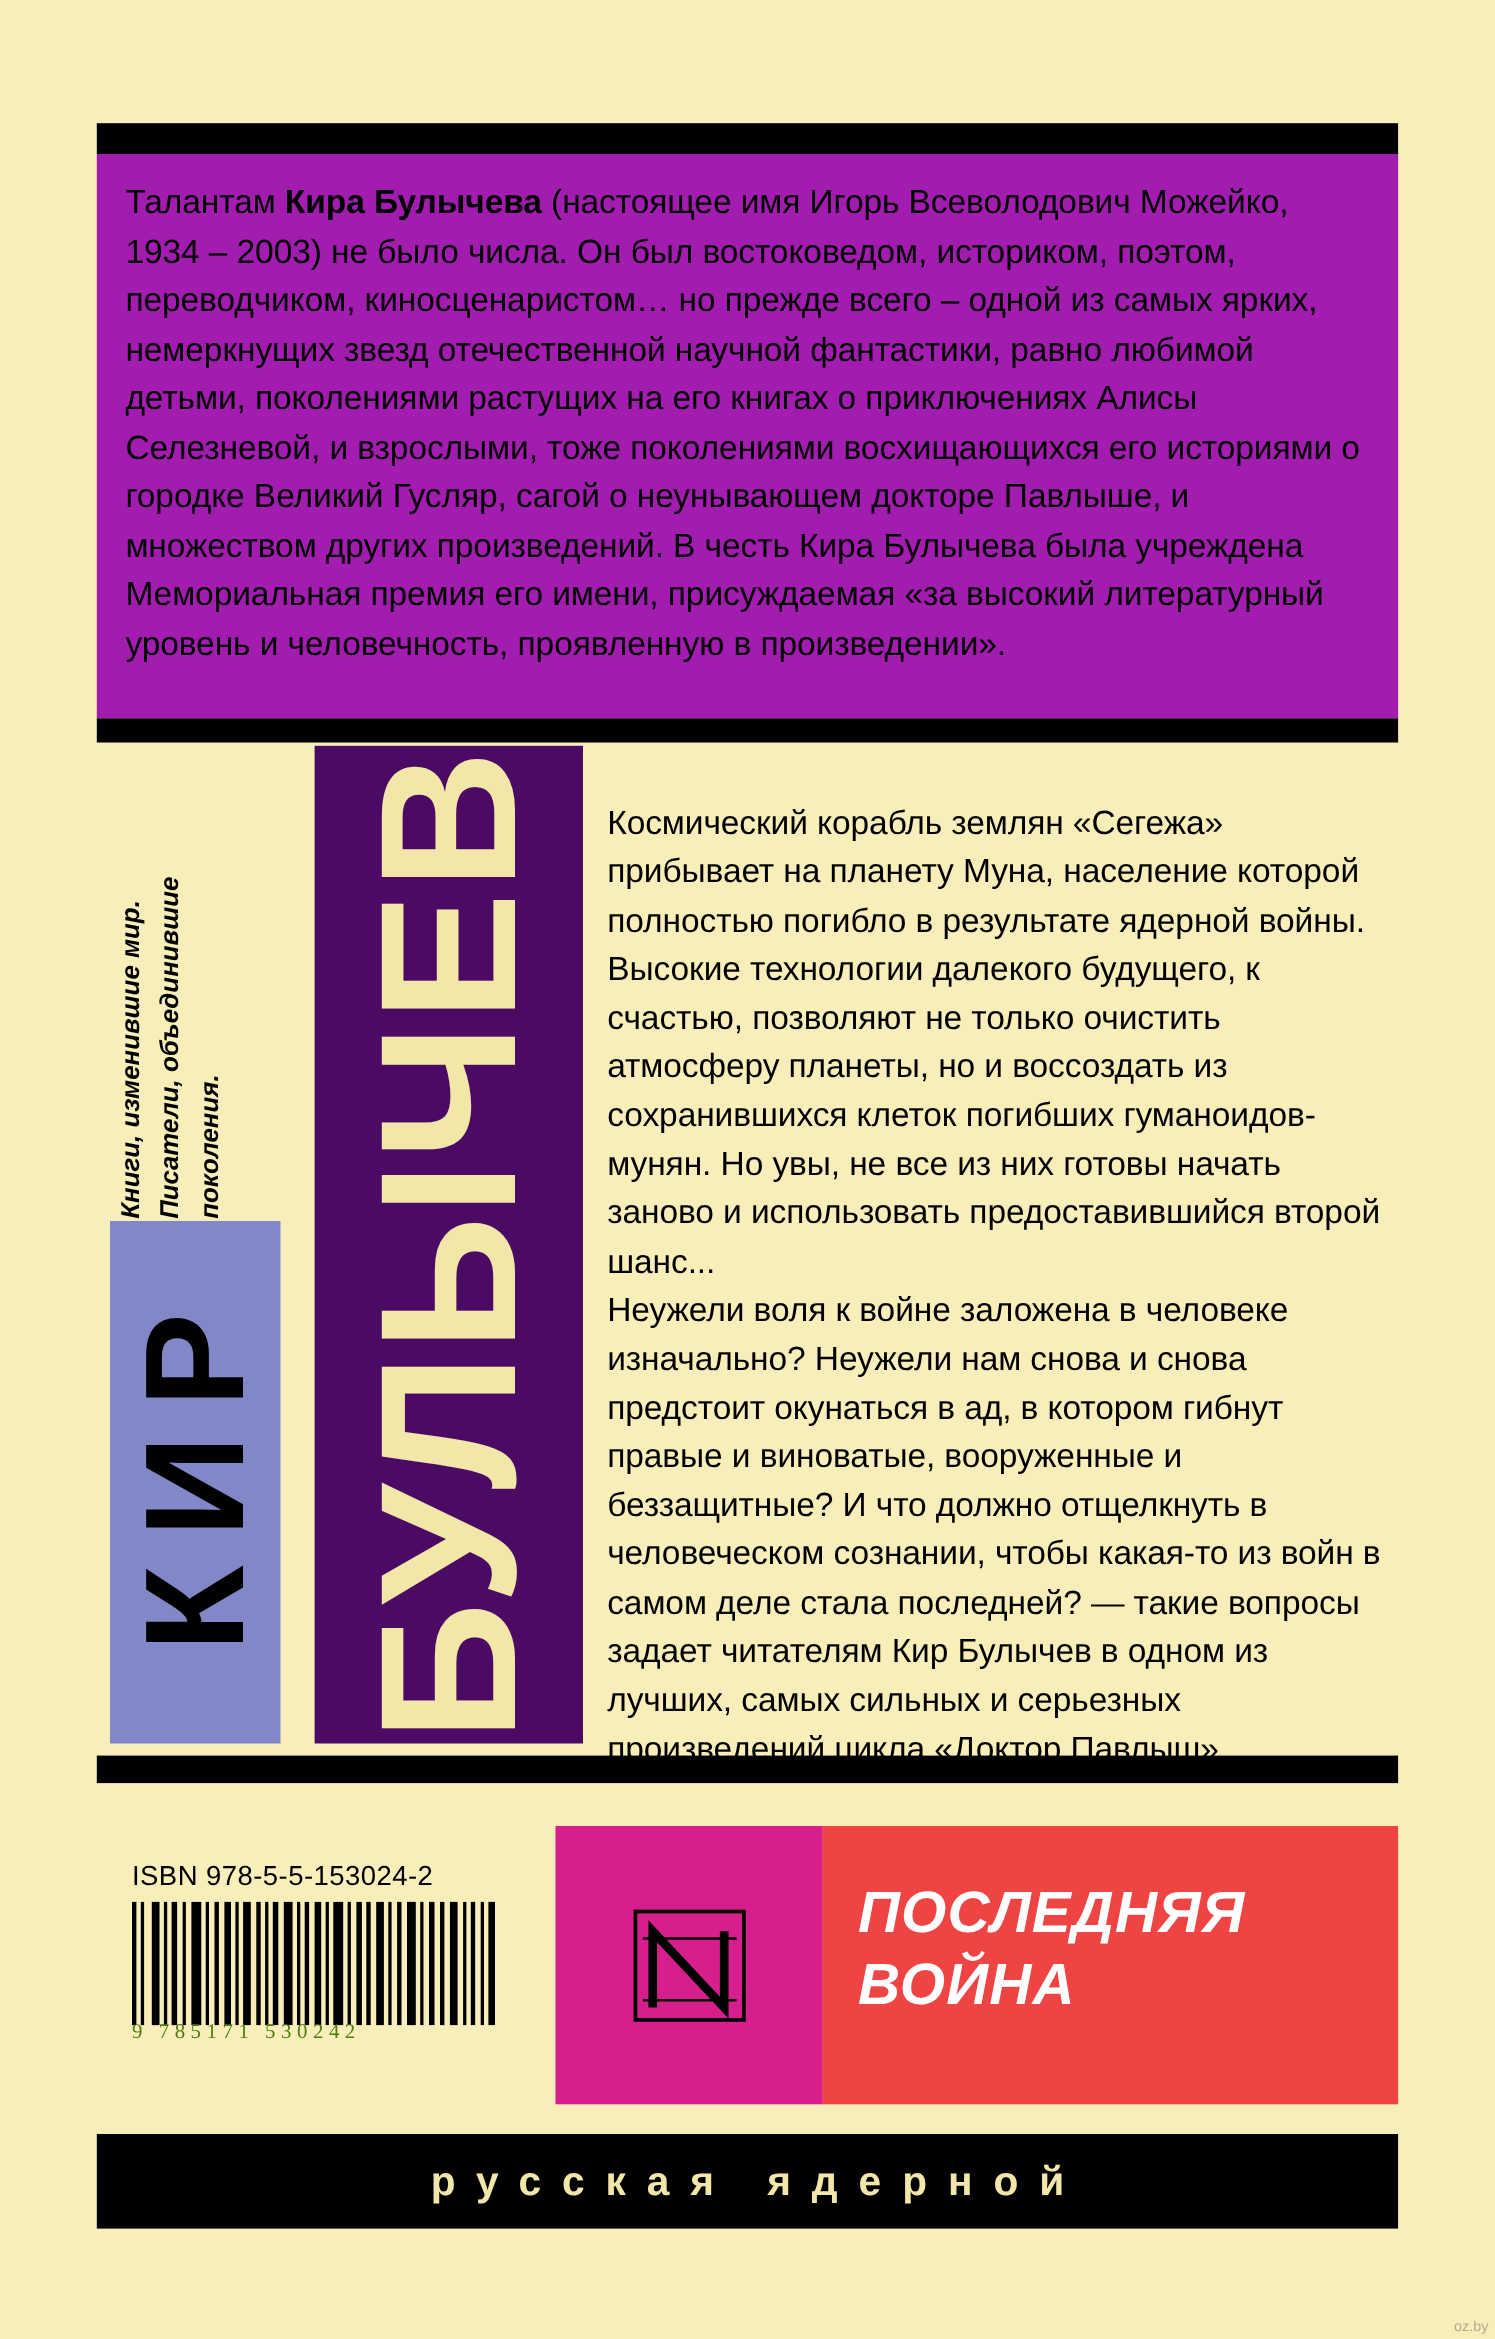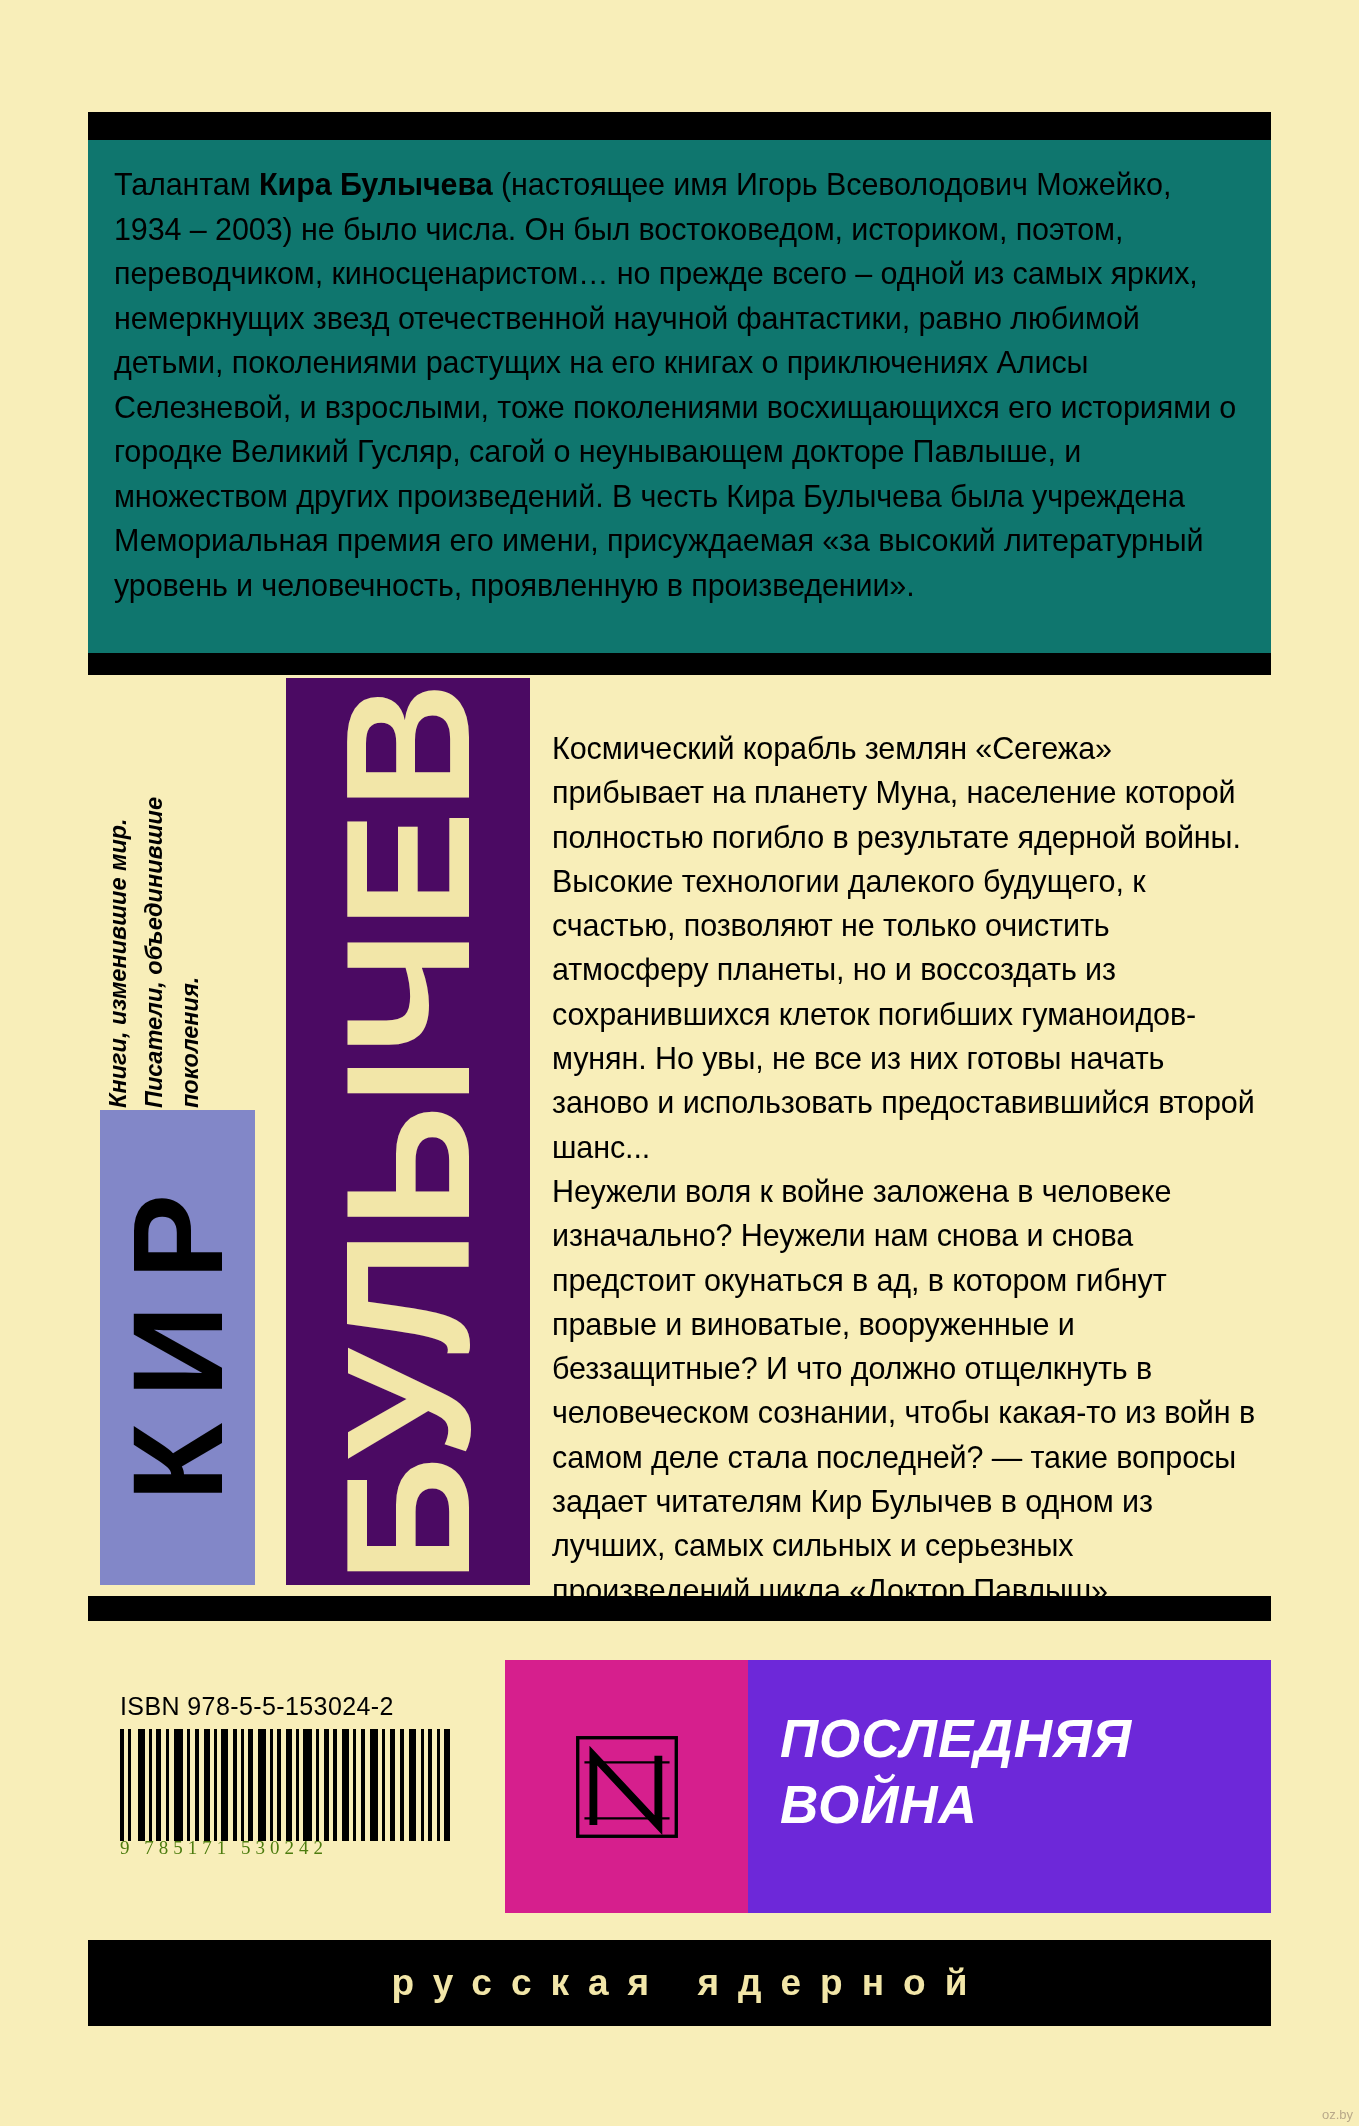--- a/index.html
+++ b/index.html
@@ -31,21 +31,21 @@
     background: #000;
   }
 
   
   .bio-block {
     position: absolute;
     left: 88px;
     top: 140px;
     width: 1183px;
     height: 513px;
-    background: #0f766e;
+    background: #a21caf;
     box-sizing: border-box;
     padding: 22px 26px 10px 26px;
   }
   .bio-text {
     font-size: 30.5px;
     line-height: 44.5px;
     color: #000;
     letter-spacing: -0.1px;
     margin: 0;
     text-align: left;
@@ -243,21 +243,21 @@
     height: 112px;
   }
 
   
   .title-block {
     position: absolute;
     left: 748px;
     top: 1660px;
     width: 523px;
     height: 253px;
-    background: #6d28d9;
+    background: #ef4444;
     box-sizing: border-box;
     padding: 46px 0 0 32px;
   }
   .title-text {
     font-style: italic;
     font-weight: bold;
     font-size: 53px;
     line-height: 66px;
     color: #fff;
     letter-spacing: 1px;

